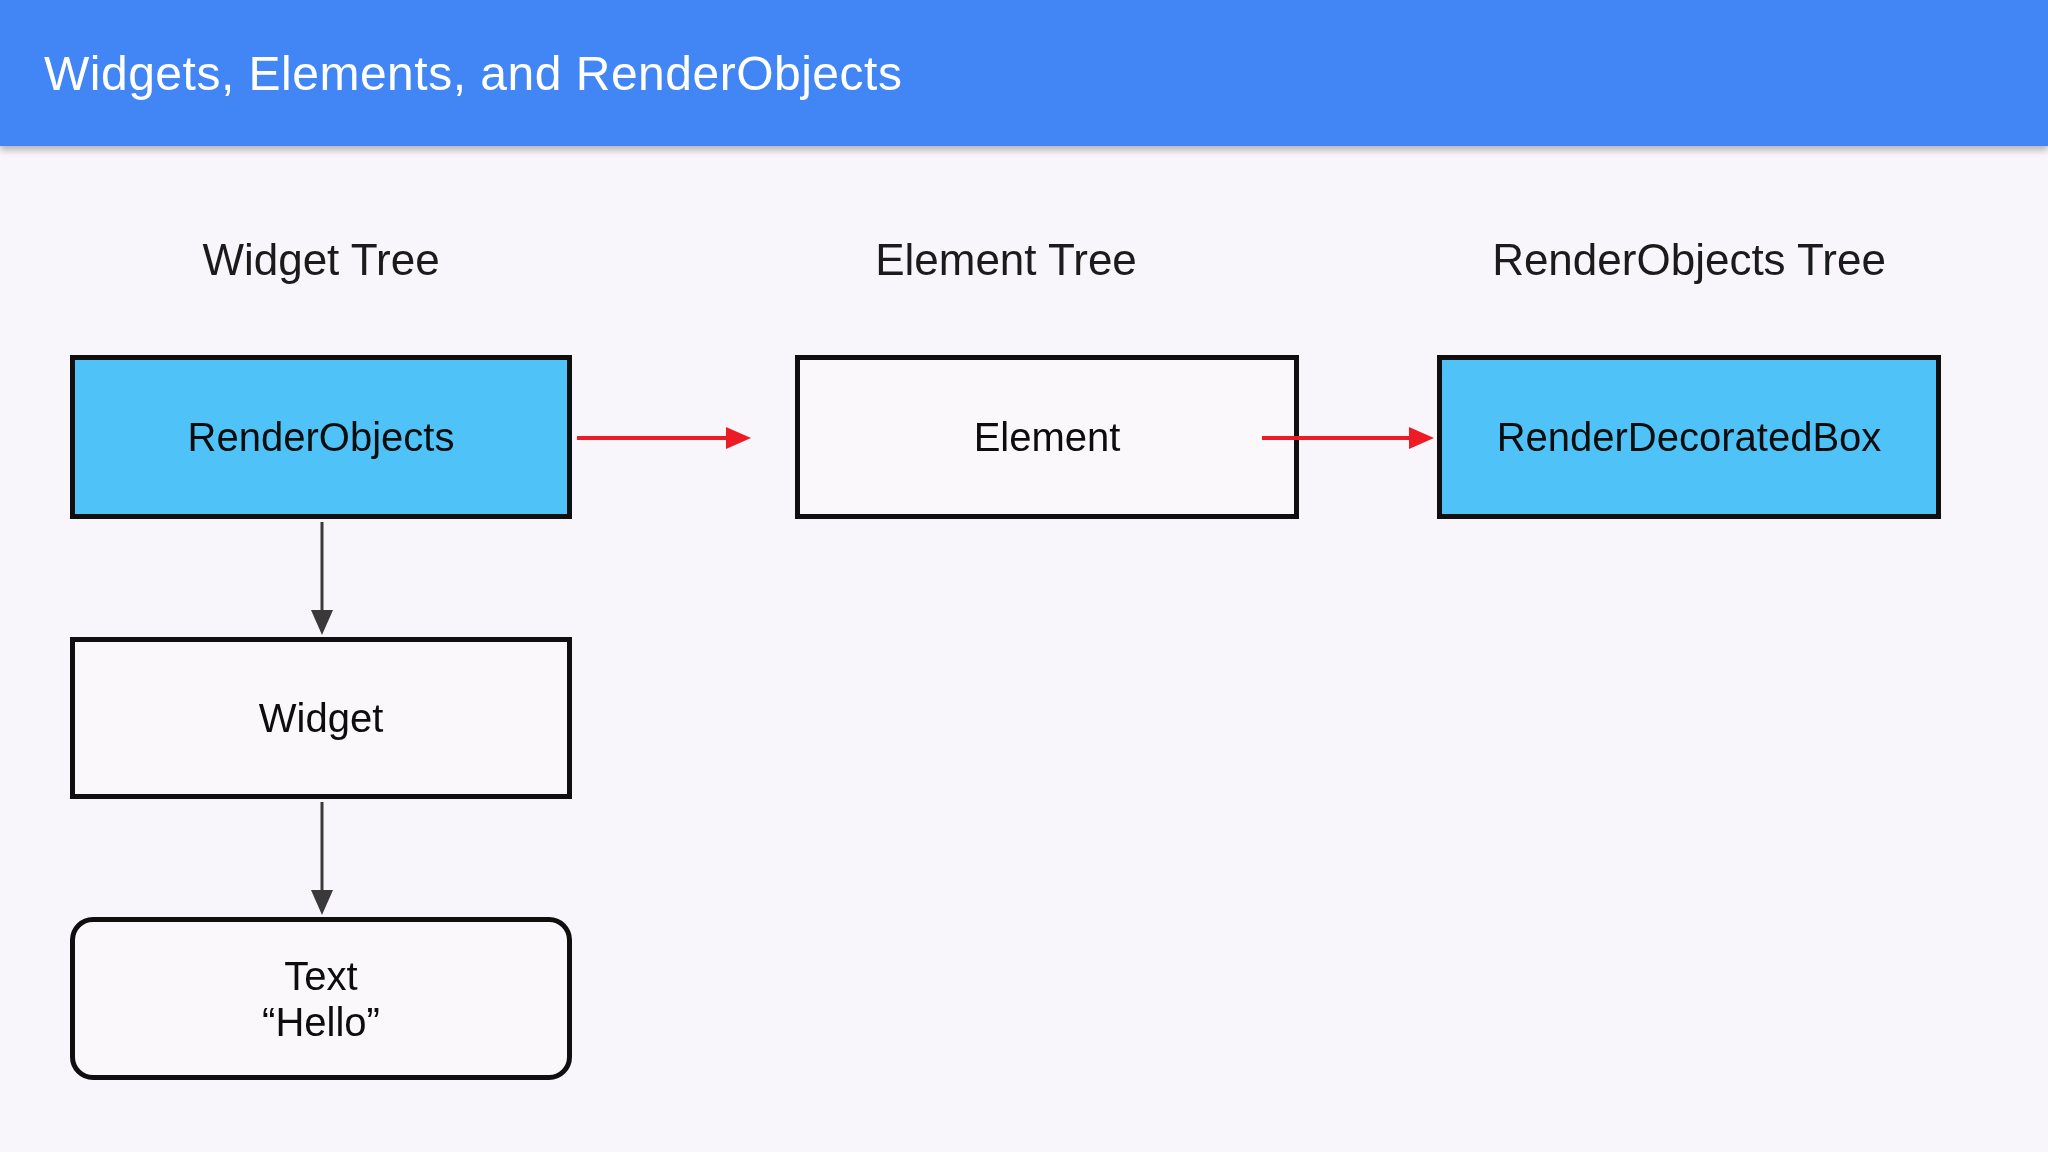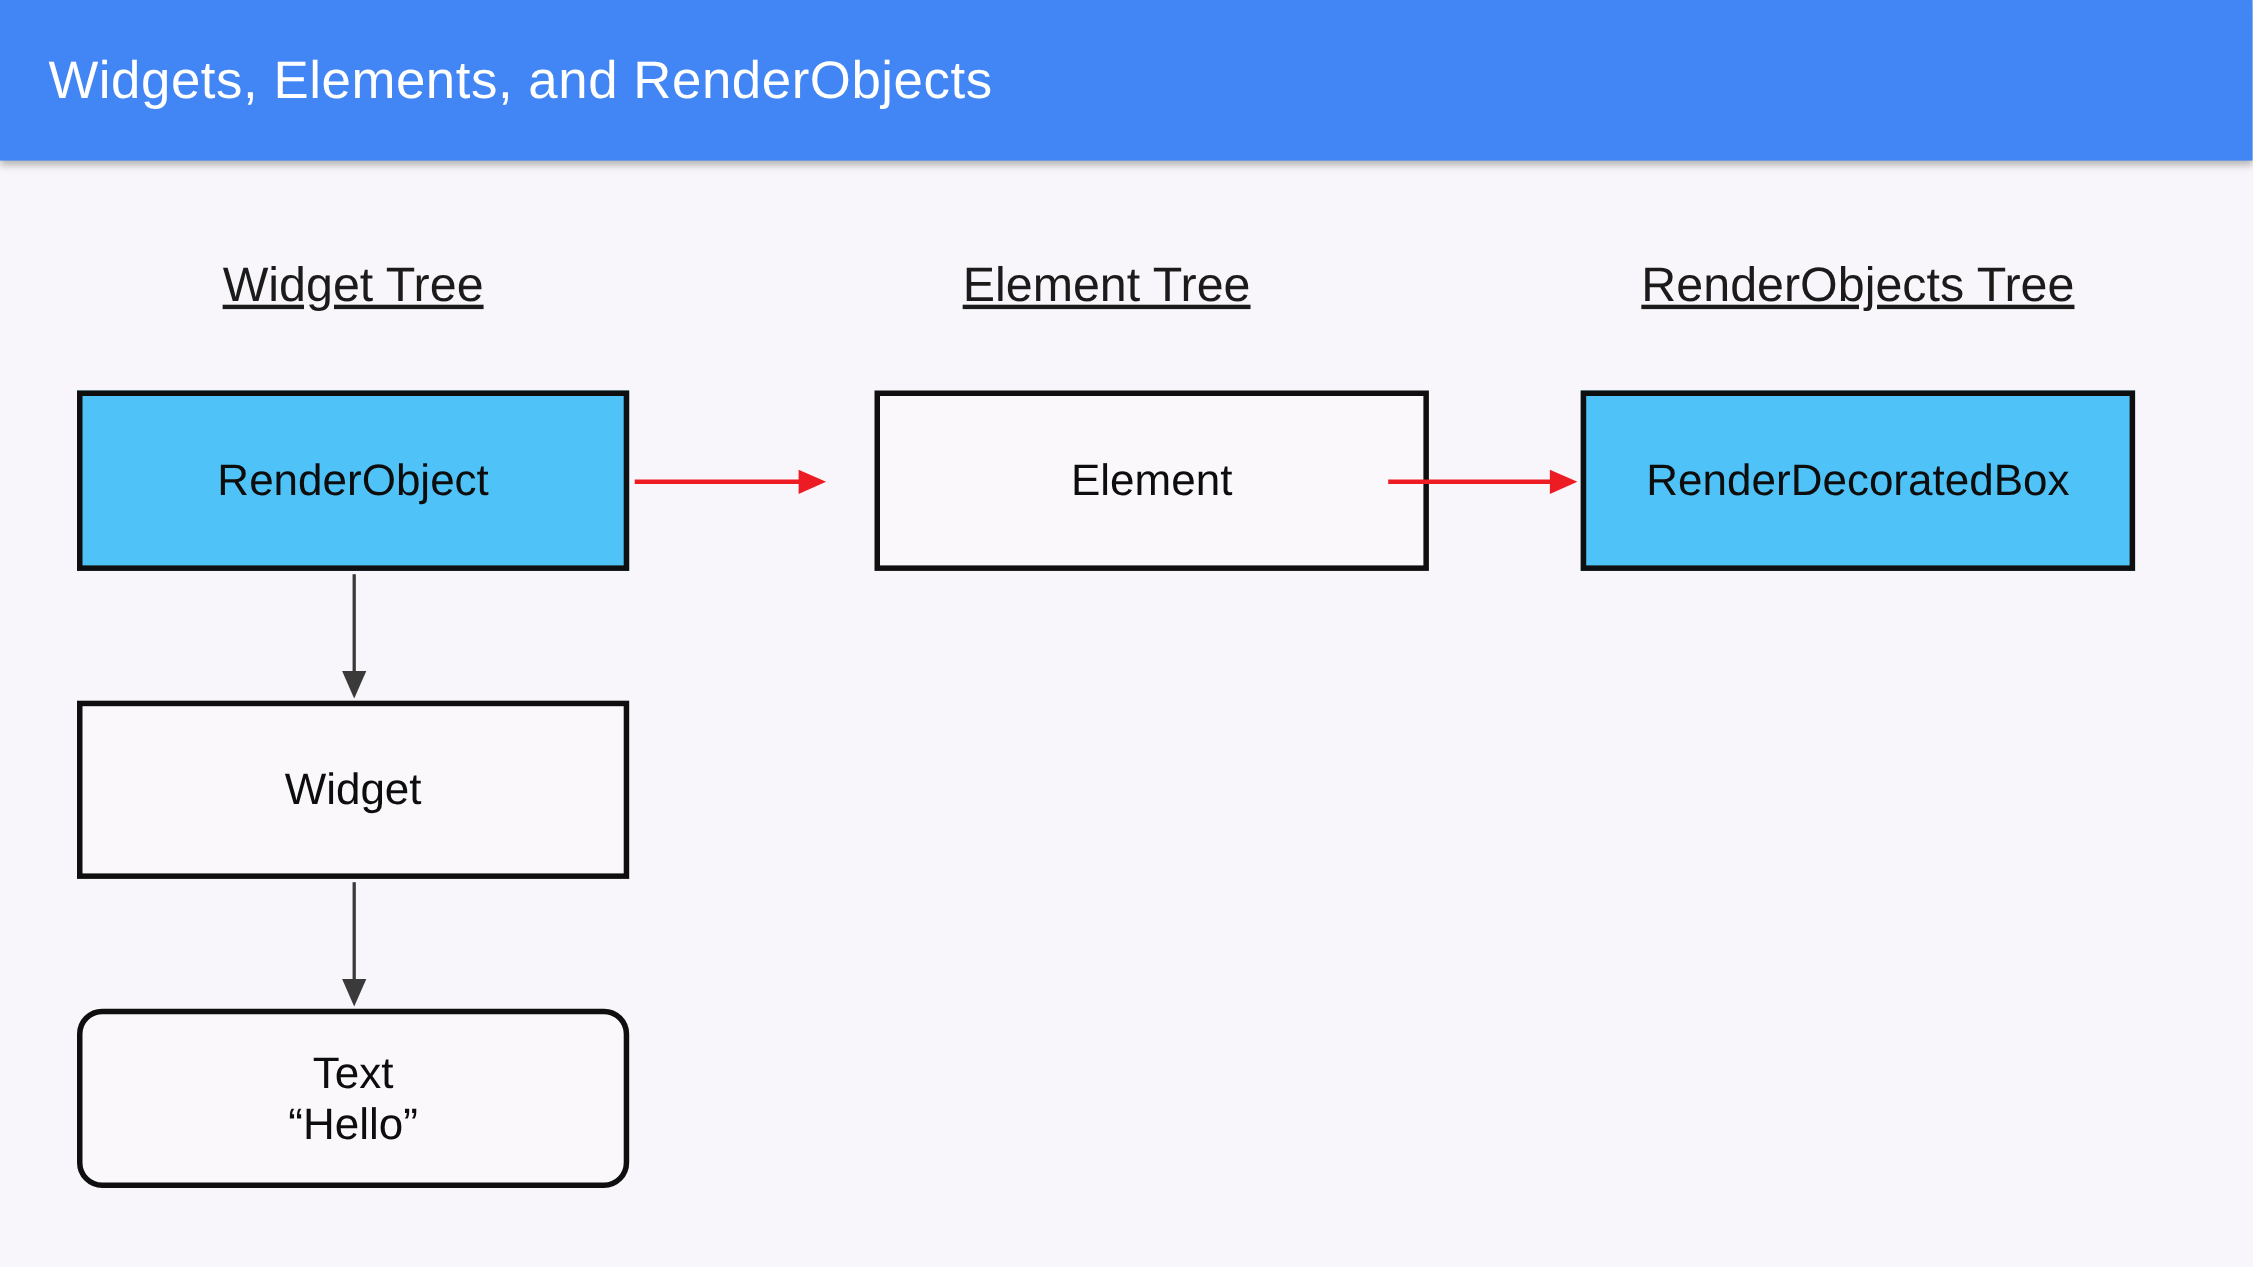--- a/index.html
+++ b/index.html
@@ -21,21 +21,20 @@
     font-size:48px;
     padding-left:44px;
     letter-spacing:0.5px;
     white-space:nowrap;
   }
   .col-title{
     position:absolute;top:233px;height:54px;line-height:54px;
     text-align:center;
     font-size:44px;color:var(--title-text,#1B1B1B);
     white-space:nowrap;
-    text-decoration:underline;
   }
   .ct-widget{left:70px;width:502px;}
   .ct-element{left:754px;width:504px;}
   .ct-render{left:1437px;width:504px;}
   .node{
     position:absolute;
     box-sizing:border-box;
     border:5px solid var(--box-border,#0F0F0F);
     display:flex;flex-direction:column;
     align-items:center;justify-content:center;
@@ -63,21 +62,21 @@
 
   <header class="appbar">
     <div class="appbar-title">Widgets, Elements, and RenderObjects</div>
   </header>
 
   <div class="col-title ct-widget">Widget Tree</div>
   <div class="col-title ct-element">Element Tree</div>
   <div class="col-title ct-render">RenderObjects Tree</div>
 
   <div class="node node-blue pos-decoratedbox">
-    <span>RenderObject</span>
+    <span>RenderObjects</span>
   </div>
 
   <div class="node node-plain pos-element">
     <span>Element</span>
   </div>
 
   <div class="node node-blue pos-renderdecoratedbox">
     <span>RenderDecoratedBox</span>
   </div>
 

